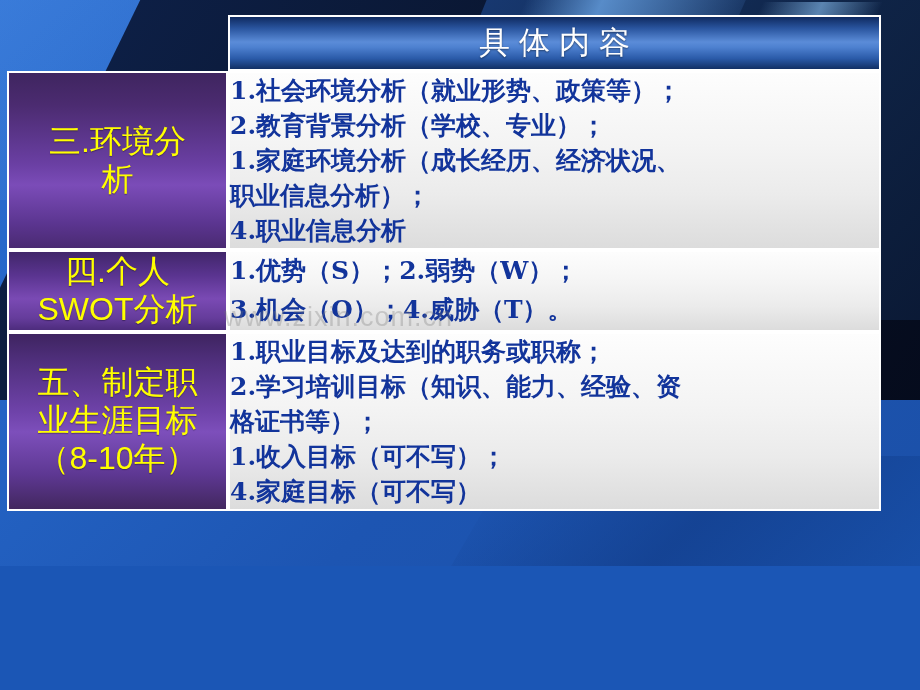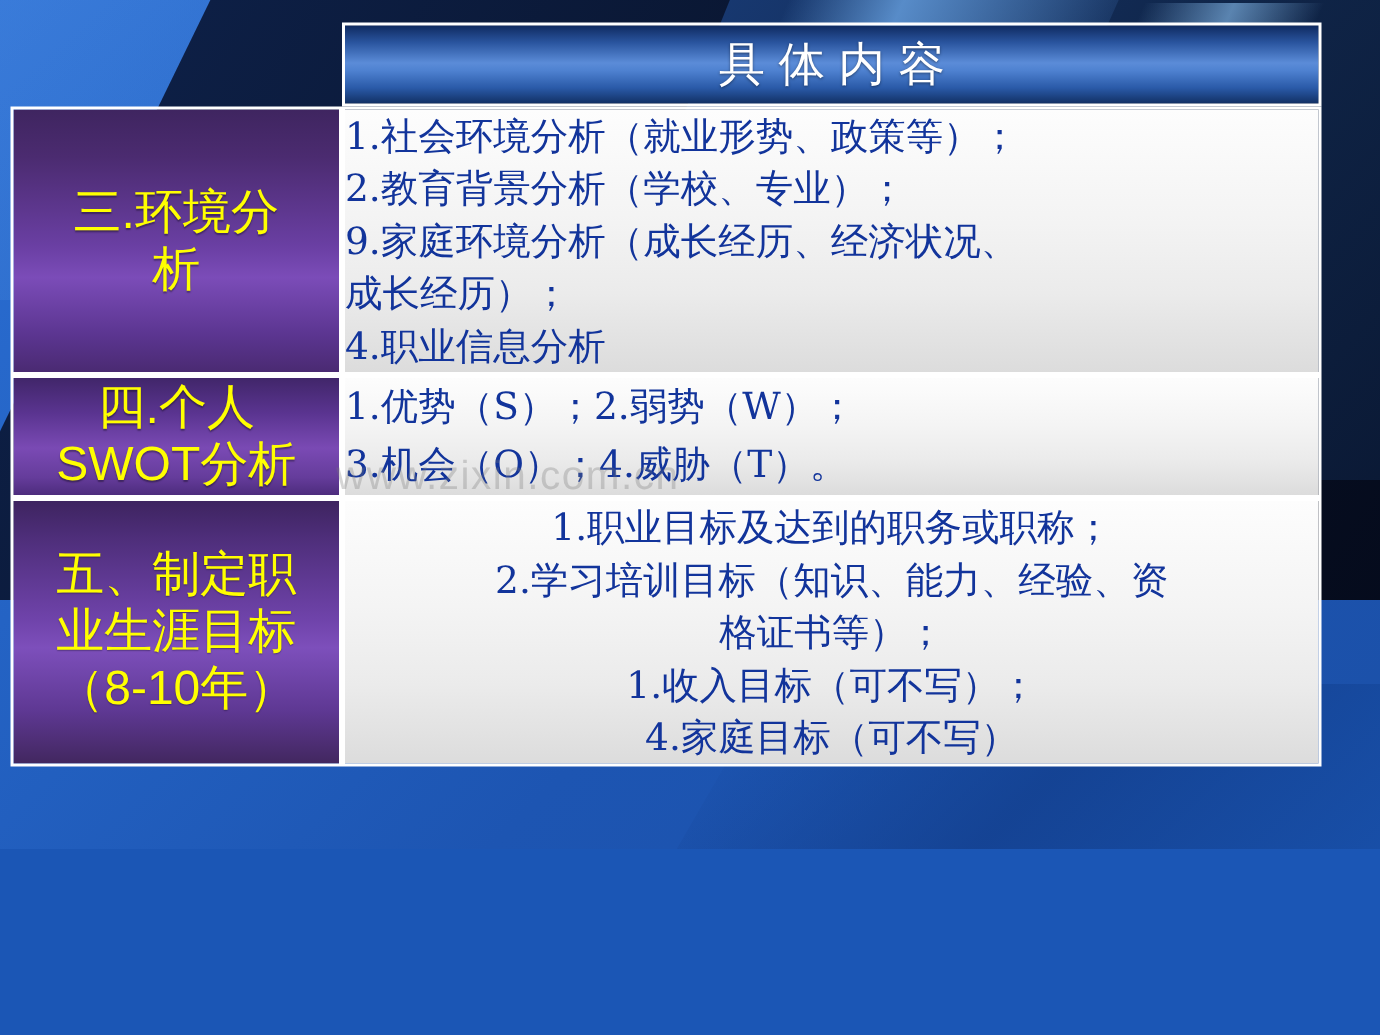--- a/index.html
+++ b/index.html
@@ -141,30 +141,30 @@
     background: linear-gradient(180deg, #3e2460 0%, #4e2e7a 14%, #6f43aa 45%, #7d4fbb 56%, #5e3893 80%, #42275f 100%);
   }
 
   .content-cell {
     background: linear-gradient(180deg, #fdfdfd 0%, #f4f4f4 40%, #ebebeb 70%, #dcdcdc 100%);
     padding: 6px 0 6px 10px;
     color: #13379a;
   }
   .content-cell .line {
     font-family: "DejaVu Serif", "Liberation Serif", serif;
-    font-weight: normal;
+    font-weight: bold;
     color: #12349b;
     font-size: 25px;
     line-height: 1.36;
     white-space: nowrap;
     letter-spacing: 0px;
   }
   .content-cell.r1 .line { font-size: 25px; line-height: 1.40; }
   .content-cell.r2 .line { font-size: 25px; line-height: 1.55; }
-  .content-cell.r3 .line { font-size: 25px; line-height: 1.40; text-align: center; }
+  .content-cell.r3 .line { font-size: 25px; line-height: 1.40; }
 
   
   #watermark {
     position: absolute;
     left: 224px;
     top: 302px;
     width: 470px;
     font-size: 27px;
     letter-spacing: 1px;
     color: rgba(120,120,120,.30);
@@ -193,22 +193,22 @@
       </tr>
 
       <tr>
         <td class="label-cell r1">
           <div>三.环境分</div>
           <div>析</div>
         </td>
         <td class="content-cell r1">
           <div class="line">1.社会环境分析（就业形势、政策等）；</div>
           <div class="line">2.教育背景分析（学校、专业）；</div>
-          <div class="line">9.家庭环境分析（成长经历、经济状况、</div>
-          <div class="line">成长经历）；</div>
+          <div class="line">1.家庭环境分析（成长经历、经济状况、</div>
+          <div class="line">职业信息分析）；</div>
           <div class="line">4.职业信息分析</div>
         </td>
       </tr>
 
       <tr>
         <td class="label-cell r2">
           <div>四.个人</div>
           <div>SWOT分析</div>
         </td>
         <td class="content-cell r2">

